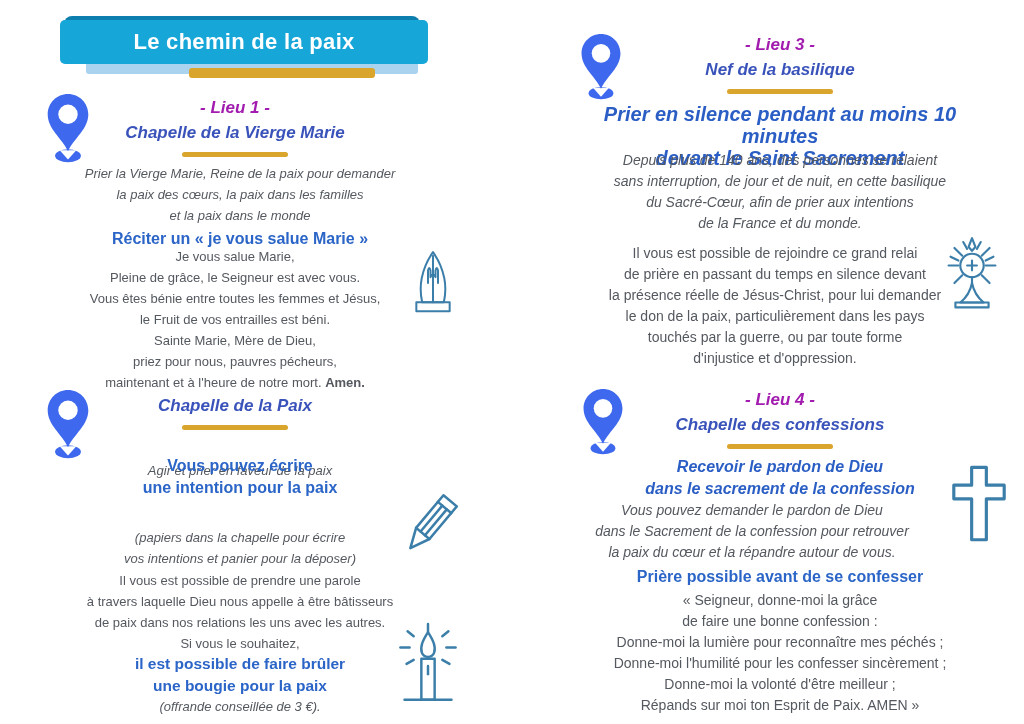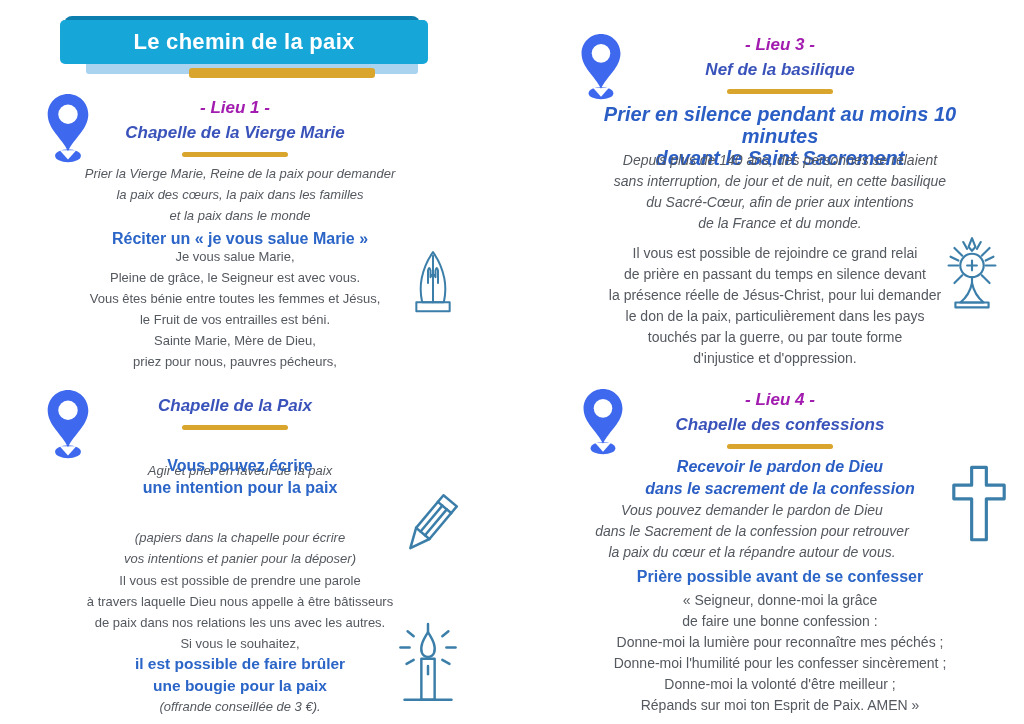--- a/index.html
+++ b/index.html
@@ -68,20 +68,23 @@
 
 <div class="abs center action" style="left:50px;top:228px;width:380px;">Réciter un « je vous salue Marie »</div>
 
 <div class="abs center body-txt" style="left:45px;top:246px;width:380px;">
   <span class="pre">Je vous salue Marie,
 Pleine de grâce, le Seigneur est avec vous.
 Vous êtes bénie entre toutes les femmes et Jésus,
 le Fruit de vos entrailles est béni.
 Sainte Marie, Mère de Dieu,
 priez pour nous, pauvres pécheurs,</span>
+  <div>
+    <span>maintenant et à l'heure de notre mort. </span><span class="b">Amen.</span>
+  </div>
 </div>
 
 <div class="abs icon-teal" style="left:408px;top:243px;">
   <svg width="50" height="80" viewBox="0 0 60 80" fill="none" stroke="#3b7ea9" stroke-width="2.4" stroke-linejoin="round" stroke-linecap="round">
     <path d="M30 3 C25 10 19 22 16.5 34 C14.5 44 15 54 17 63 L43 63 C45 54 45.5 44 43.5 34 C41 22 35 10 30 3 Z"></path>
     <path d="M30 7 V63"></path>
     <path d="M24 40 V25 Q25.5 19 27 25 V33 Q30 26 33 33 V25 Q34.5 19 36 25 V40"></path>
     <rect x="10" y="63" width="40" height="11"></rect>
   </svg>
 </div>

